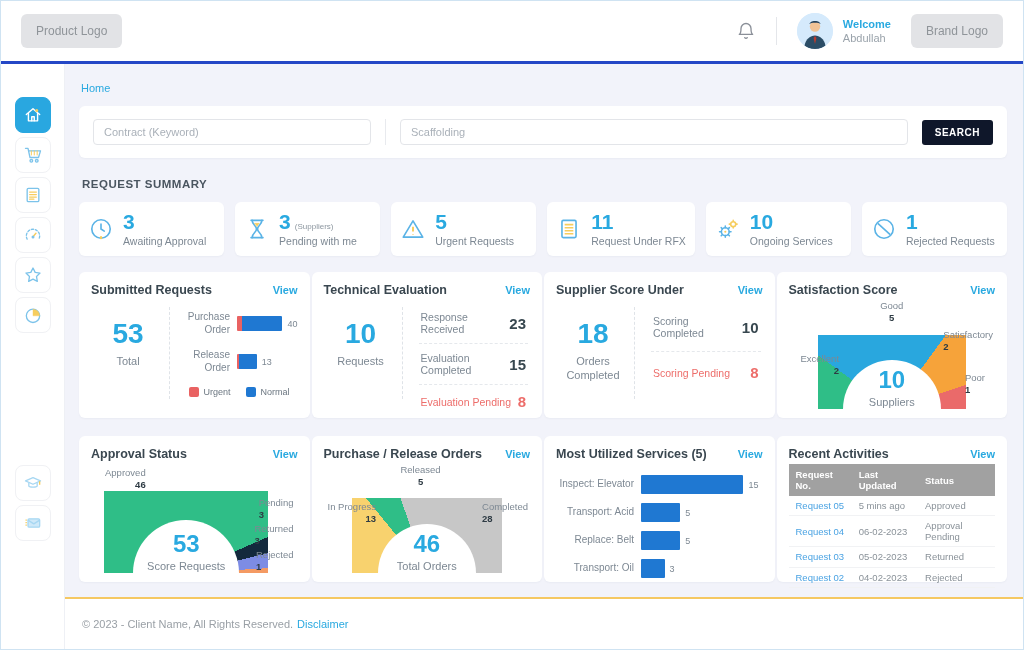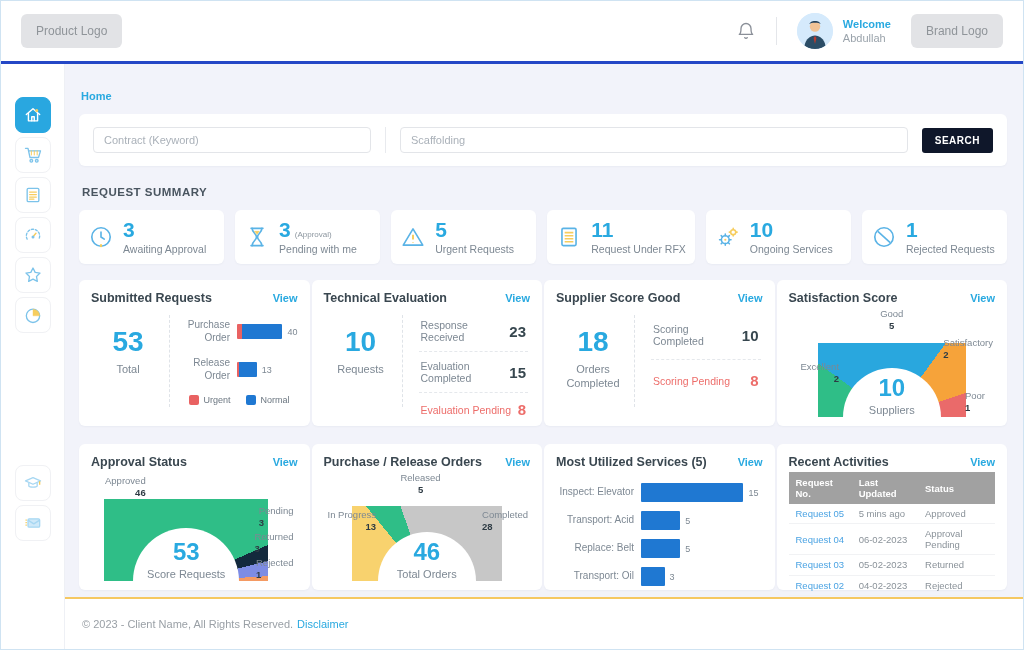--- a/index.html
+++ b/index.html
@@ -20,21 +20,21 @@
 
   
   .content { display:flex; height:585px; }
   .sidebar { width:64px; background:#fff; border-right:1px solid #eef0f5; display:flex; flex-direction:column; align-items:center; padding-top:33px; }
   .side-btn { width:36px; height:36px; border:1px solid #f0f1f4; border-radius:8px; background:#fff; display:flex; align-items:center; justify-content:center; margin-bottom:4px; cursor:pointer; }
   .side-btn.active { background:#29a7e0; border-color:#29a7e0; }
   .side-spacer { height:128px; }
   .main-col { flex:1; display:flex; flex-direction:column; }
   .dashboard { flex:1; background:#f2f3fa; padding:12px 16px 0 14px; overflow:hidden; }
 
-  .breadcrumb { font-size:11px; font-weight:bold; color:#29a9e0; margin:14px 0 12px 2px; cursor:pointer; display:inline-block; }
+  .breadcrumb { font-size:11px; font-weight:normal; color:#29a9e0; margin:6px 0 12px 2px; cursor:pointer; display:inline-block; }
 
   
   .search-card { background:#fff; border-radius:6px; padding:13px 14px; display:flex; align-items:center; gap:14px; box-shadow:0 1px 2px rgba(20,40,80,.04); }
   .search-input { height:26px; border:1px solid #e3e5e9; border-radius:4px; font-size:11px; color:#6b7680; padding:0 10px; font-family:inherit; background:#fff; }
   .search-input::placeholder { color:#aab1b9; }
   .inp-keyword { width:278px; }
   .inp-category { flex:1; }
   .search-divider { width:1px; height:26px; background:#e8eaee; }
   .search-btn { background:#0f172a; color:#fff; border:none; border-radius:3px; font-size:10px; font-weight:bold; letter-spacing:.5px; padding:7px 13px; cursor:pointer; font-family:inherit; }
 
@@ -93,21 +93,21 @@
   .g-center .big-num { font-size:24px; }
   .g-center .big-sub { margin-top:1px; font-size:11px; }
   .g-label { position:absolute; font-size:9.5px; color:#7d8893; line-height:1.3; white-space:nowrap; }
   .g-label b { display:block; color:#2e3b44; font-size:9.5px; }
 
   .sat-gauge { width:148px; height:74px; left:50%; transform:translateX(-50%); }
   .sat-gauge .hole { width:98px; height:49px; left:25px; bottom:0; }
   .sat .lbl-a { left:12px;  top:50px; text-align:right; }
   .sat .lbl-b { left:50%;  top:-3px; transform:translateX(-50%); text-align:center; }
   .sat .lbl-c { right:2px; top:26px; }
-  .sat .lbl-d { right:10px; top:79px; }
+  .sat .lbl-d { right:10px; top:69px; }
 
   .appr-gauge { width:164px; height:82px; left:calc(50% - 76px - 14px); }
   .appr .lbl-a { left:14px; top:0; text-align:right; }
   .appr .lbl-b { right:4px; top:30px;margin-left:45px; }
   .appr .lbl-c { right:4px; top:56px; }
   .appr .lbl-d { right:4px; top:82px; }
   .appr-gauge .hole { width:106px; height:53px; left:29px; bottom:0; }
 
   .ord-gauge { width:150px; height:75px; left:50%; transform:translateX(-50%); }
   .ord-gauge .hole { width:98px; height:49px; left:26px; bottom:0; }
@@ -250,21 +250,21 @@
         </div>
         <div class="sum-card">
           <svg width="26" height="26" viewBox="0 0 24 24" fill="none" stroke="#5ab3e6" stroke-width="1.5" stroke-linecap="round">
               <path d="M6.5 4h11M6.5 20h11"></path>
               <path d="M7.5 4c0 4.5 4 4.5 4 8s-4 3.5-4 8M16.5 4c0 4.5-4 4.5-4 8s4 3.5 4 8"></path>
               <path d="M10 6.8h4l-2 2.6z" fill="#f6cd5e" stroke="#f6cd5e" stroke-width=".6"></path>
             </svg>
           <span>
               <span class="sum-num-row">
                 <span class="sum-num">3</span>
-                <span class="sum-note">(Approval)</span>
+                <span class="sum-note">(Suppliers)</span>
               </span>
           <div class="sum-label">Pending with me</div>
             </span>
         </div>
         <div class="sum-card">
           <svg width="26" height="26" viewBox="0 0 24 24" fill="none" stroke="#5ab3e6" stroke-width="1.5" stroke-linejoin="round">
               <path d="M12 4.5 21 19.5H3z"></path>
               <path d="M12 10v4.4" stroke="#f6cd5e" stroke-width="1.8"></path>
               <path d="M12 16.8v.4" stroke="#f6cd5e" stroke-width="1.8"></path>
             </svg>
@@ -388,21 +388,21 @@
               <div class="stat-row alert">
                   <span class="stat-label">Evaluation Pending</span>
                   <span class="stat-val">8</span>
                 </div>
             </div>
           </div>
         </div>
 
         <div class="chart-card">
           <div class="card-head">
-            <span class="card-title">Supplier Score Good</span>
+            <span class="card-title">Supplier Score Under</span>
             <span class="view-link">View</span>
           </div>
           <div class="split-body">
             <div class="big-stat">
               <div class="big-num">18</div>
               <div class="big-sub">Orders Completed</div>
             </div>
             <div class="vdash"></div>
             <div class="stat-rows roomy">
               <div class="stat-row">

